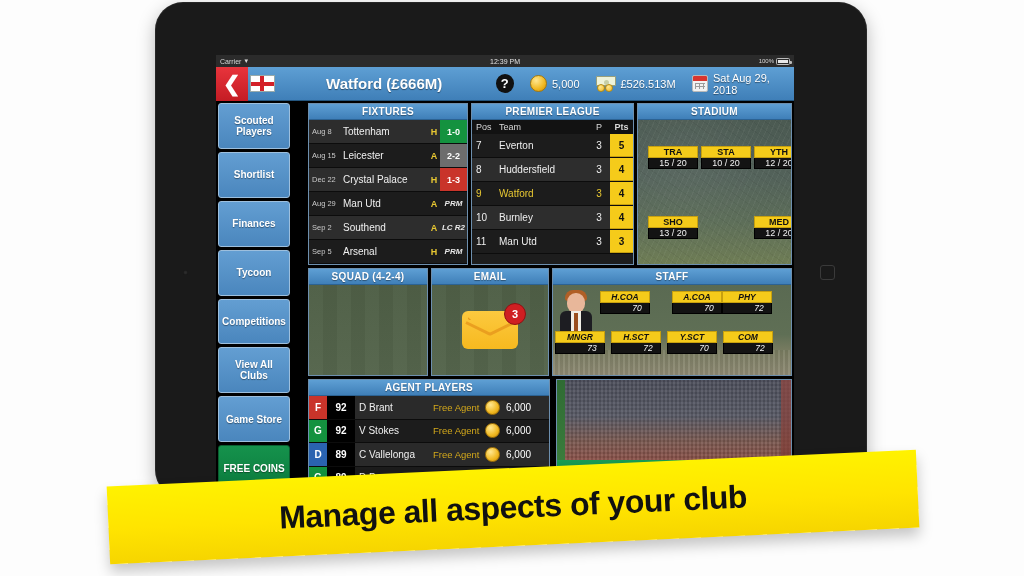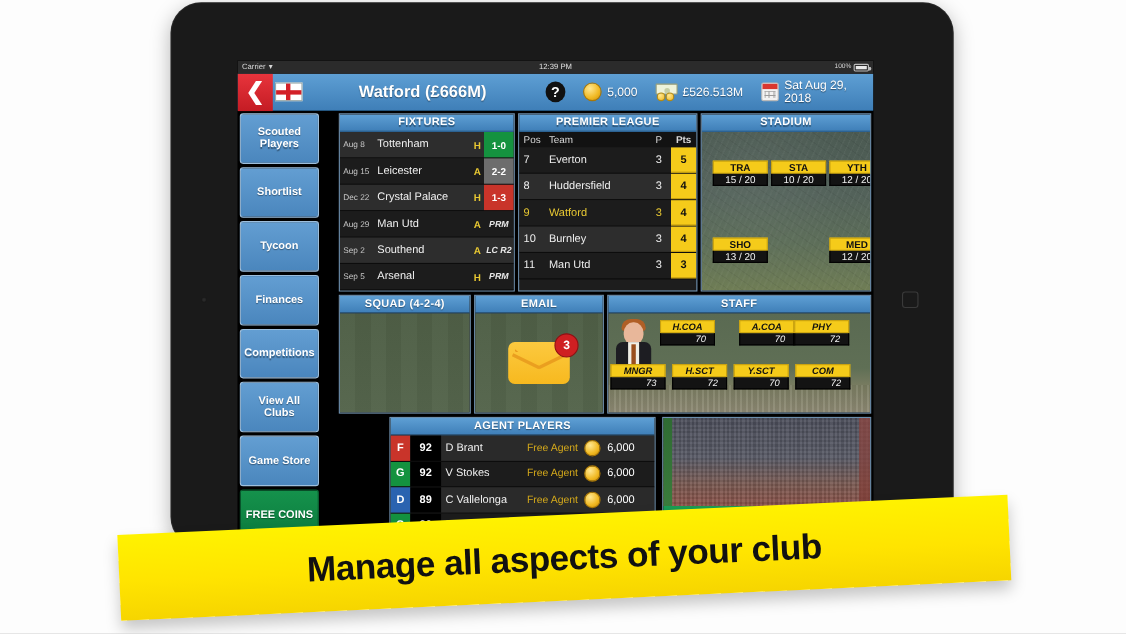--- a/index.html
+++ b/index.html
@@ -126,21 +126,21 @@
     display:flex; align-items:center; justify-content:center;
     text-align:center; text-shadow:0 1px 1px rgba(0,0,0,.4);
     cursor:pointer; line-height:1.1; padding: 0 2px;
   }
   .side-btn.green { background: linear-gradient(#15924c,#0b7a3d); border-color:#0a5e30;}
 
   
   .content { flex:1; display:flex; flex-direction:column; gap:3px; padding:2px 2px 0 0;}
   .row1 { display:flex; gap:3px; height:166px; }
   .row2 { display:flex; gap:3px; height:110px; }
-  .row3 { display:flex; gap:6px; height:112px;margin-left:46px; }
+  .row3 { display:flex; gap:6px; height:112px; }
 
   .panel { background:#1d1d1d; border:1px solid #6d8fae; display:flex; flex-direction:column; overflow:hidden;}
   .ptitle {
     background: linear-gradient(#5e9fd4,#3f7fb8);
     color:#fff; font-size:10px; font-weight:bold; text-align:center;
     padding:2px 10px; letter-spacing:.3px; text-shadow:0 1px 1px rgba(0,0,0,.4);
     border-bottom:1px solid #2c6292;
   }
 
   
@@ -335,22 +335,22 @@
           </span>
         <span class="lbl">Sat Aug 29, 2018</span>
       </div>
     </div>
 
     <div class="body-area">
 
       <div class="sidebar">
         <div class="side-btn">Scouted Players</div>
         <div class="side-btn">Shortlist</div>
+        <div class="side-btn">Finances</div>
         <div class="side-btn">Tycoon</div>
-        <div class="side-btn">Finances</div>
         <div class="side-btn">Competitions</div>
         <div class="side-btn">View All Clubs</div>
         <div class="side-btn">Game Store</div>
         <div class="side-btn green">FREE COINS</div>
       </div>
 
       <div class="content">
 
         <div class="row1">
 

